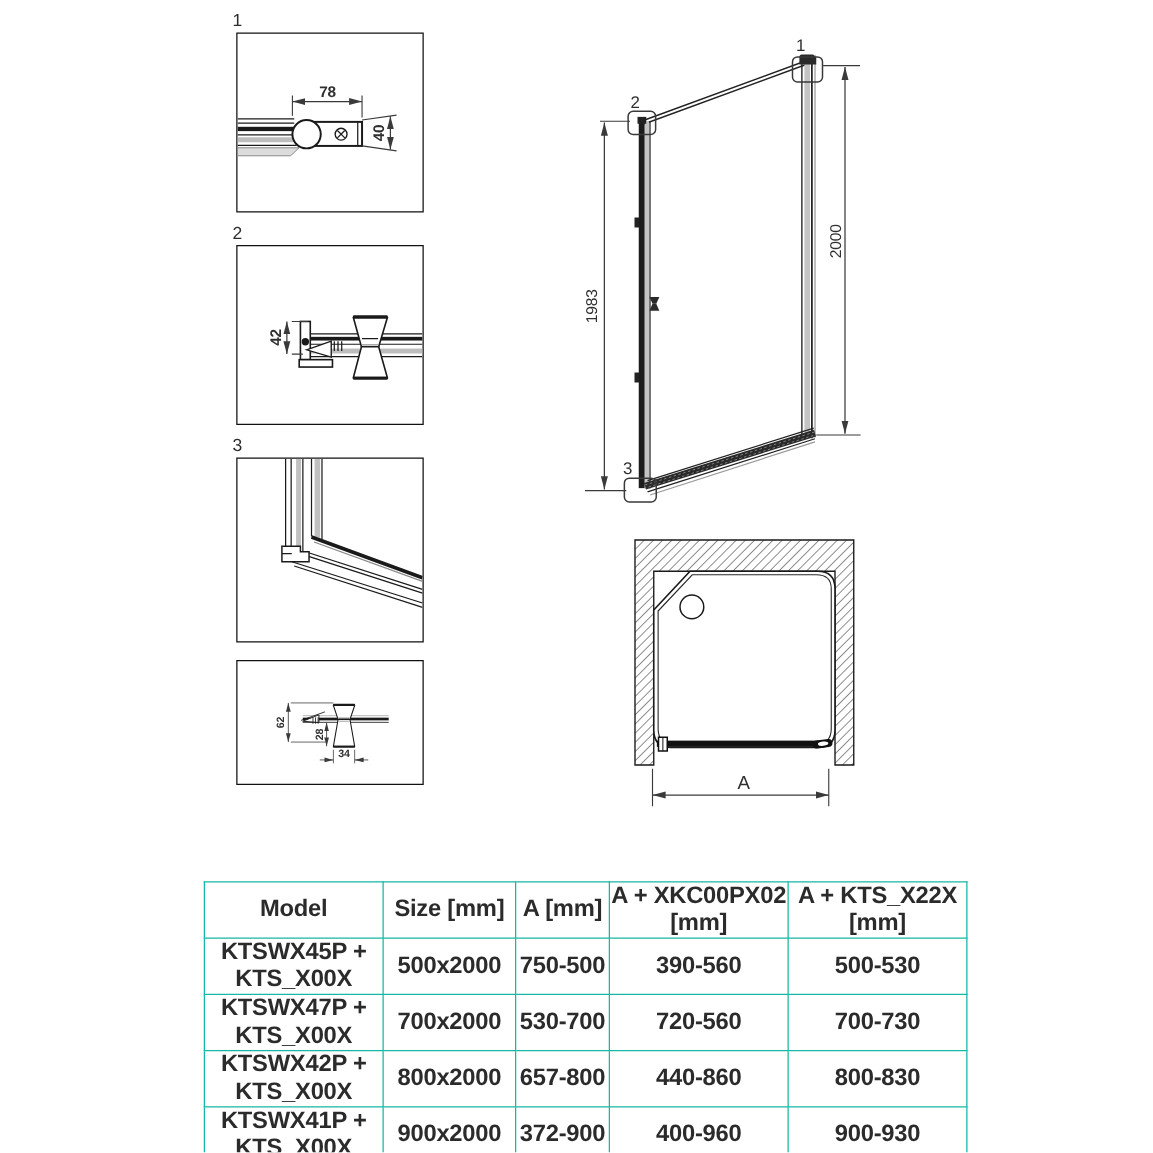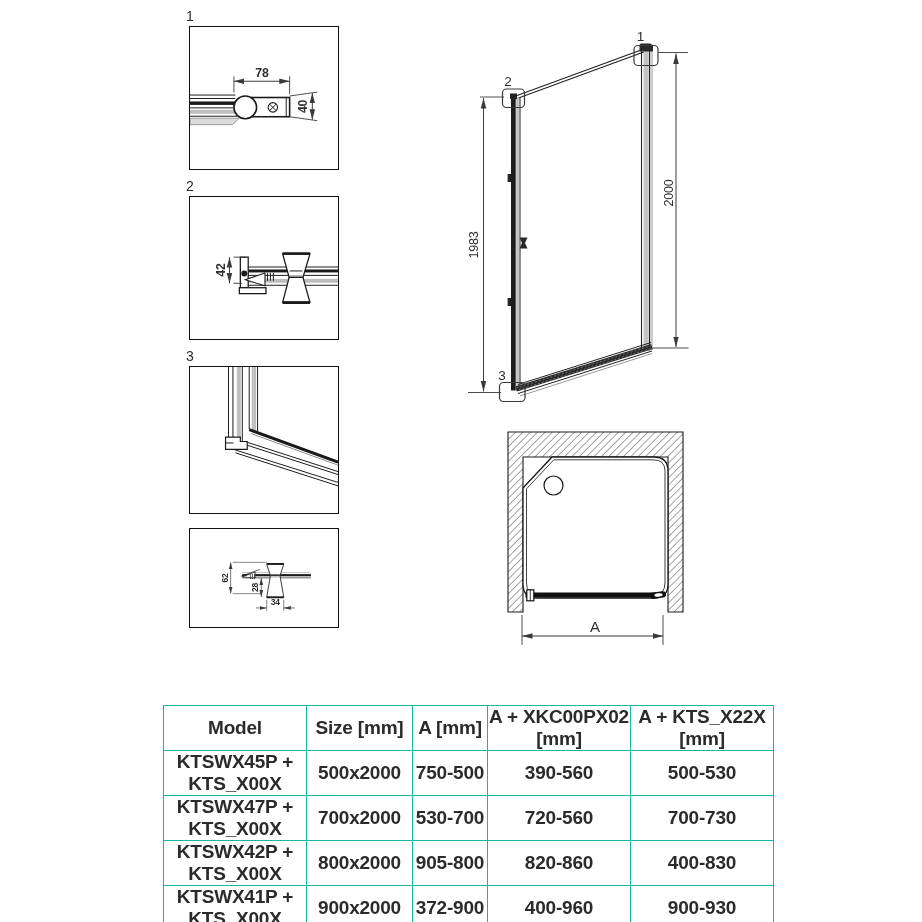--- a/index.html
+++ b/index.html
@@ -300,23 +300,23 @@
       <tr>
         <td>KTSWX47P + KTS_X00X</td>
         <td>700x2000</td>
         <td>530-700</td>
         <td>720-560</td>
         <td>700-730</td>
       </tr>
       <tr>
         <td>KTSWX42P + KTS_X00X</td>
         <td>800x2000</td>
-        <td>905-800</td>
-        <td>820-860</td>
-        <td>400-830</td>
+        <td>657-800</td>
+        <td>440-860</td>
+        <td>800-830</td>
       </tr>
       <tr>
         <td>KTSWX41P + KTS_X00X</td>
         <td>900x2000</td>
         <td>372-900</td>
         <td>400-960</td>
         <td>900-930</td>
       </tr>
     </tbody>
   </table>

